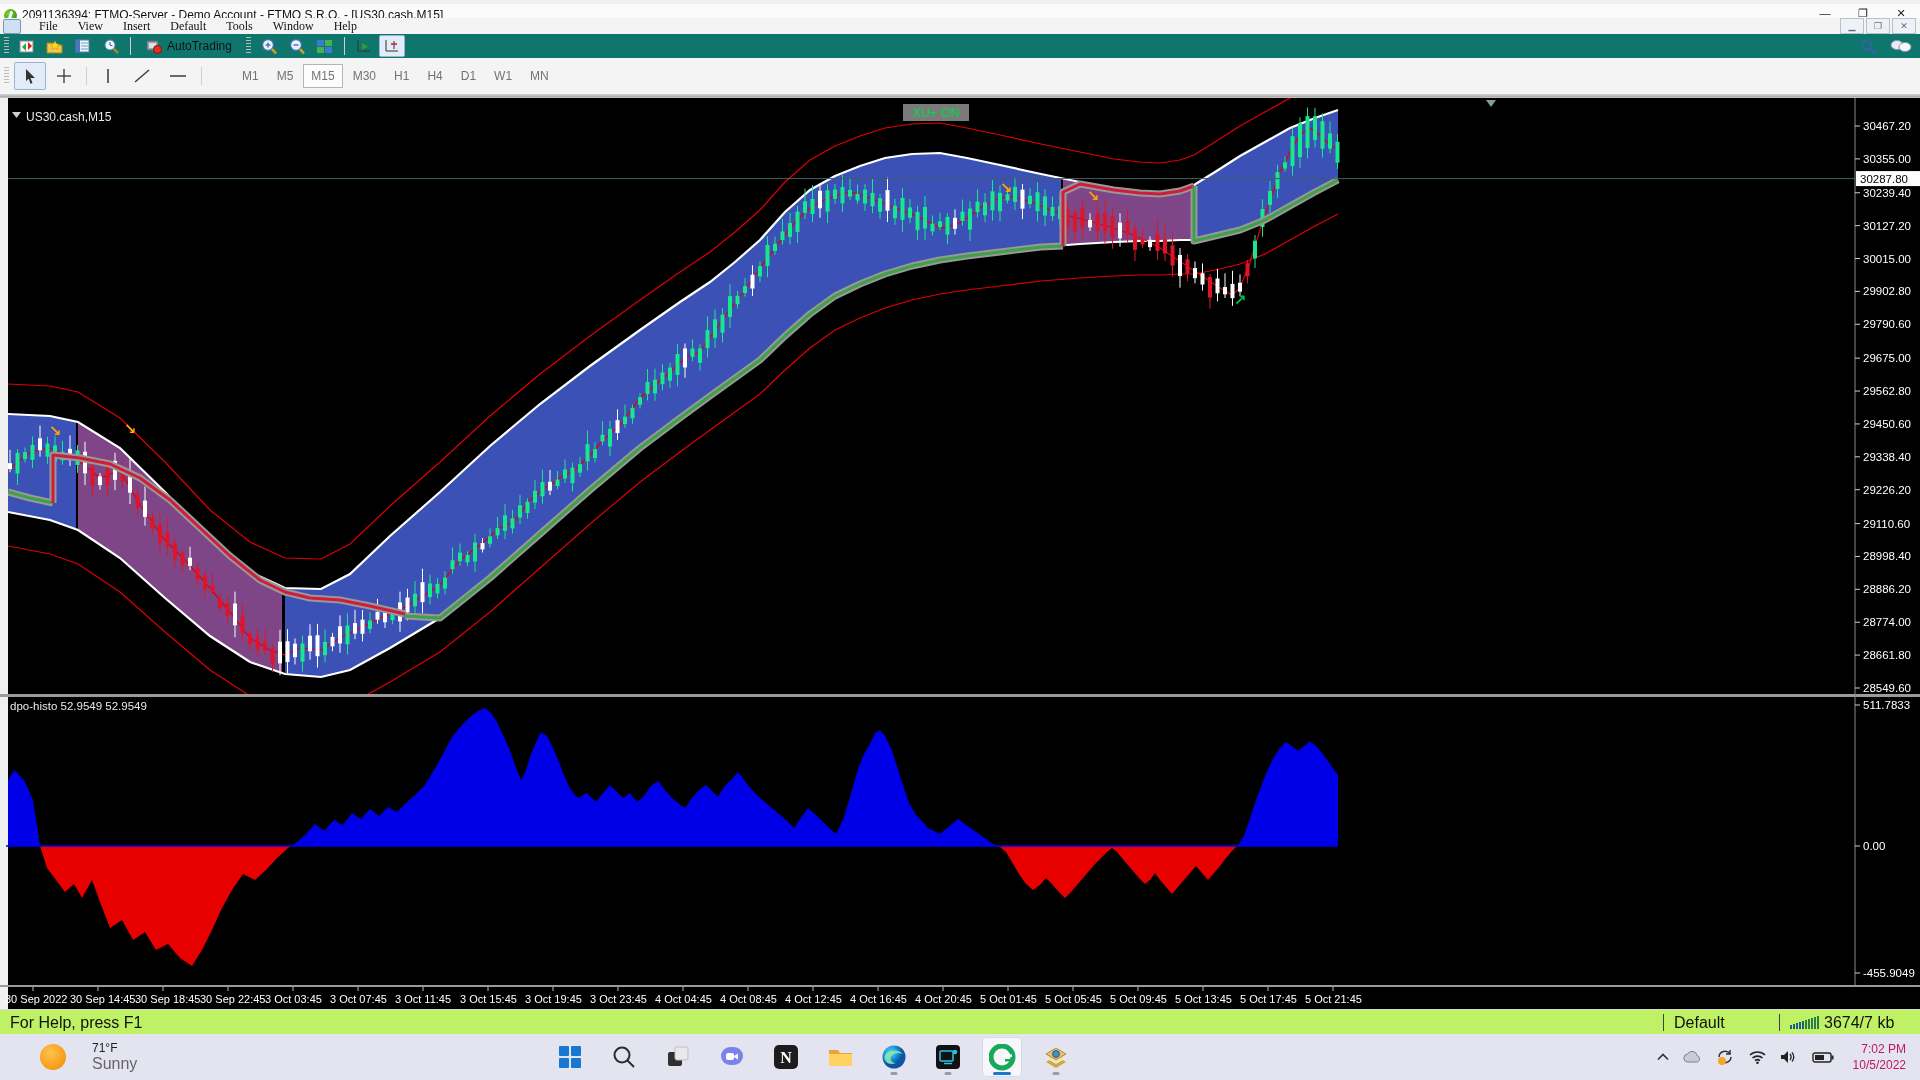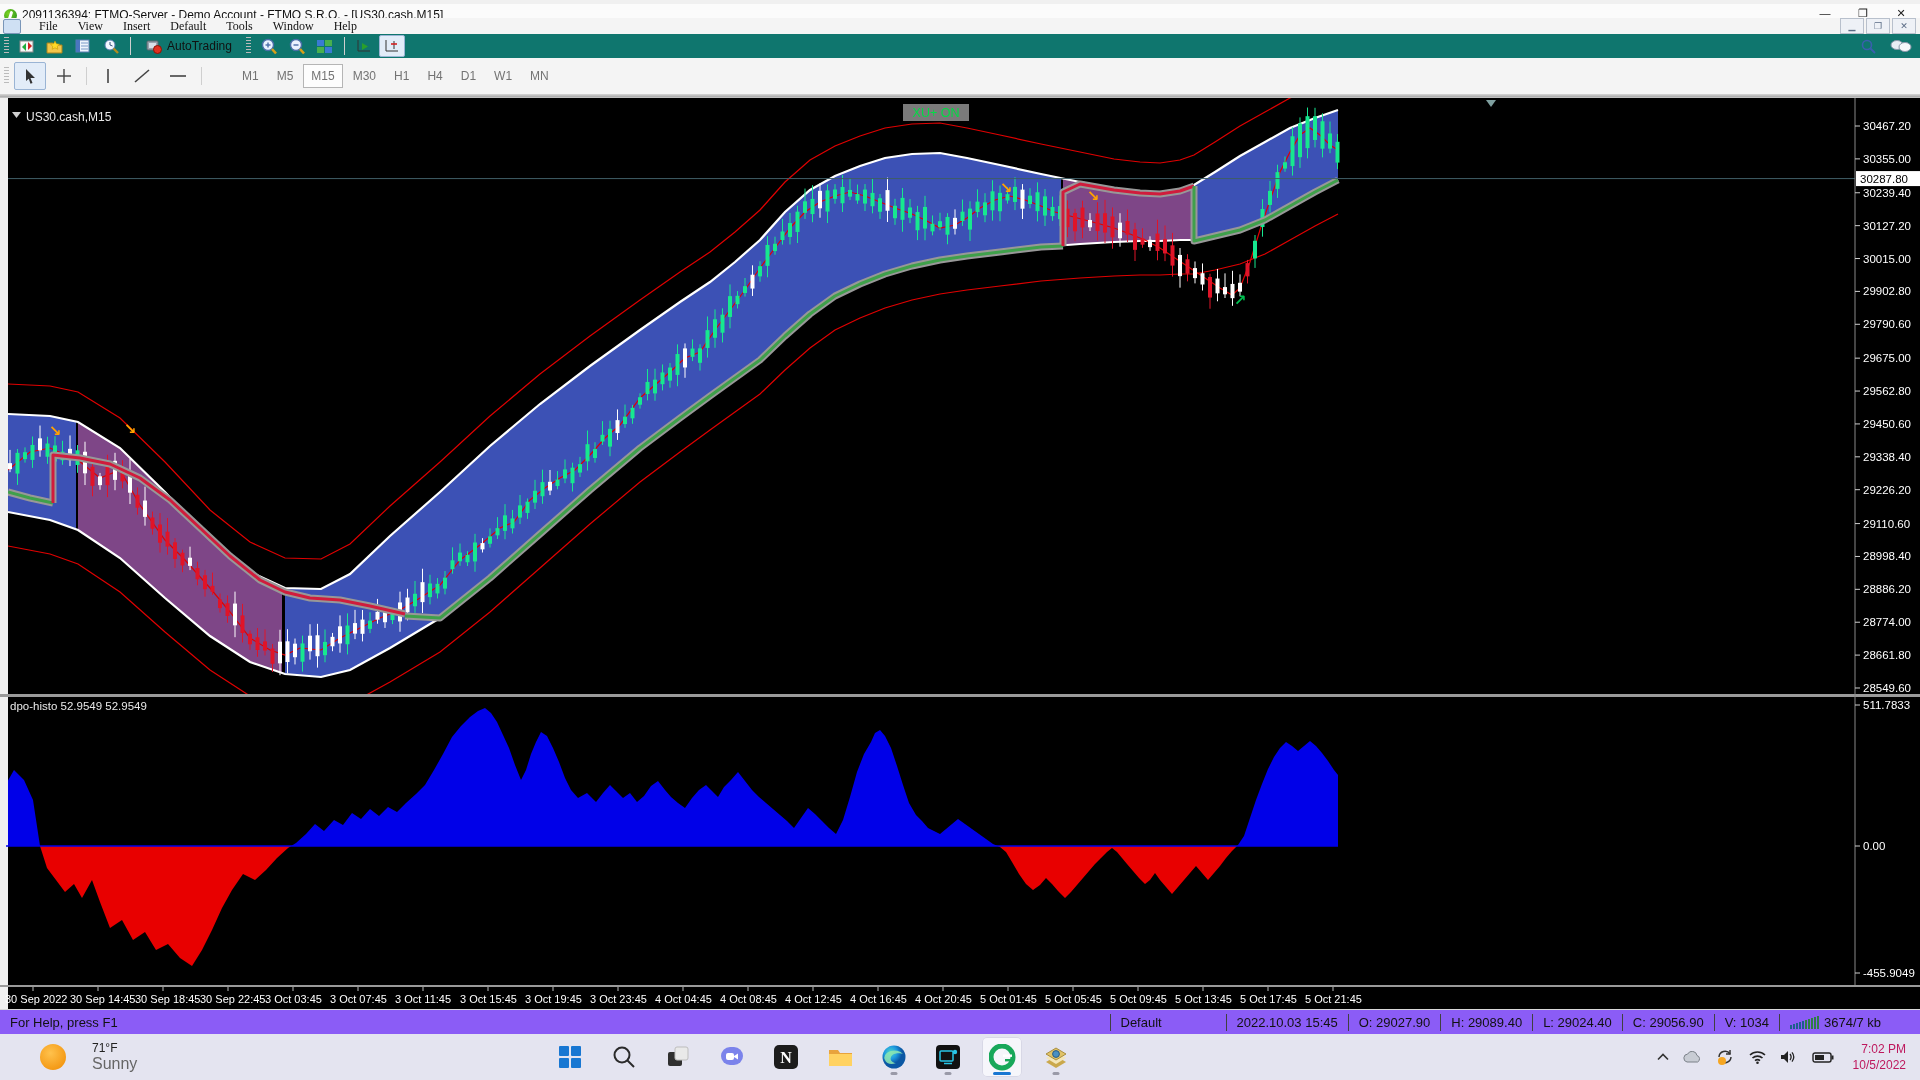--- a/index.html
+++ b/index.html
@@ -25,21 +25,21 @@
   .tbtn{height:20px;min-width:24px;display:flex;align-items:center;justify-content:center;margin:0 1px;border:1px solid transparent;border-radius:2px;font-size:12px;color:#222;}
   .tbtn.pressed{background:#e2ecf8;border:1px solid #9ab4d4;}
   .tsep{width:1px;height:18px;background:#cfcfcf;margin:0 5px;}
   .tf-btn{padding:0 7px;height:22px;display:flex;align-items:center;font-size:12px;color:#737373;border:1px solid transparent;margin:16px 1px;}
   .tf-btn.active{background:#fdfdfd;border:1px solid #b5b5b5;}
   #autotrading{display:flex;align-items:center;gap:5px;padding:0 8px;height:20px;font-size:12px;color:#111;}
   .right-tools{margin-left:auto;display:flex;margin-right:8px;gap:14px;align-items:center;}
   
   #chartsvg{left:0;top:94px;}
   
-  #statusbar{left:0;top:1009px;width:1920px;height:25px;background:#8b5cf6;display:flex;align-items:center;font-size:13px;color:#111;border-top:1px solid #d8d8d8;}
+  #statusbar{left:0;top:1009px;width:1920px;height:25px;background:#bef264;display:flex;align-items:center;font-size:16px;color:#111;border-top:1px solid #d8d8d8;}
   .sseg{padding:0 10px;border-left:1px solid #404040;height:17px;display:flex;align-items:center;white-space:nowrap;}
   #status-help{border-left:none;flex:0 0 auto;}
   #status-spacer{flex:1;}
   #conn-bars{display:flex;align-items:flex-end;gap:1px;height:13px;margin-right:5px;}
   #conn-bars i{display:block;width:2px;background:#2e7d46;}
   
   #taskbar{left:0;top:1034px;width:1920px;height:46px;background:#e4e4f0;display:flex;align-items:center;}
   #weather{display:flex;align-items:center;gap:26px;margin-left:40px;width:220px;}
   #sun-icon{width:26px;height:26px;border-radius:50%;background:radial-gradient(circle at 40% 35%,#ffc24d,#f08a00);}
   .wtemp{font-size:12px;color:#222;}
@@ -723,28 +723,20 @@
         <text x="1240" y="1003">5 Oct 17:45</text>
         <line x1="1333" y1="987" x2="1333" y2="991" stroke="#bbb"></line>
         <text x="1305" y="1003">5 Oct 21:45</text>
       </g>
     </svg>
 
   <div id="statusbar" class="abs">
     <div class="sseg" id="status-help">For Help, press F1</div>
     <div id="status-spacer"></div>
     <div class="sseg" style="width:95px">Default</div>
-    <div id="candle-info" style="display:flex;">
-        <div class="sseg">2022.10.03 15:45</div>
-        <div class="sseg">O: 29027.90</div>
-        <div class="sseg">H: 29089.40</div>
-        <div class="sseg">L: 29024.40</div>
-        <div class="sseg">C: 29056.90</div>
-        <div class="sseg">V: 1034</div>
-      </div>
     <div class="sseg" style="width:120px">
       <span id="conn-bars">
           <i style="height: 4px; background: rgb(29, 94, 140);"></i>
           <i style="height: 5px; background: rgb(29, 94, 140);"></i>
           <i style="height: 6px; background: rgb(29, 94, 140);"></i>
           <i style="height: 7px; background: rgb(29, 94, 140);"></i>
           <i style="height: 8px; background: rgb(29, 94, 140);"></i>
           <i style="height: 9px; background: rgb(46, 125, 70);"></i>
           <i style="height: 10px; background: rgb(46, 125, 70);"></i>
           <i style="height: 11px; background: rgb(46, 125, 70);"></i>

